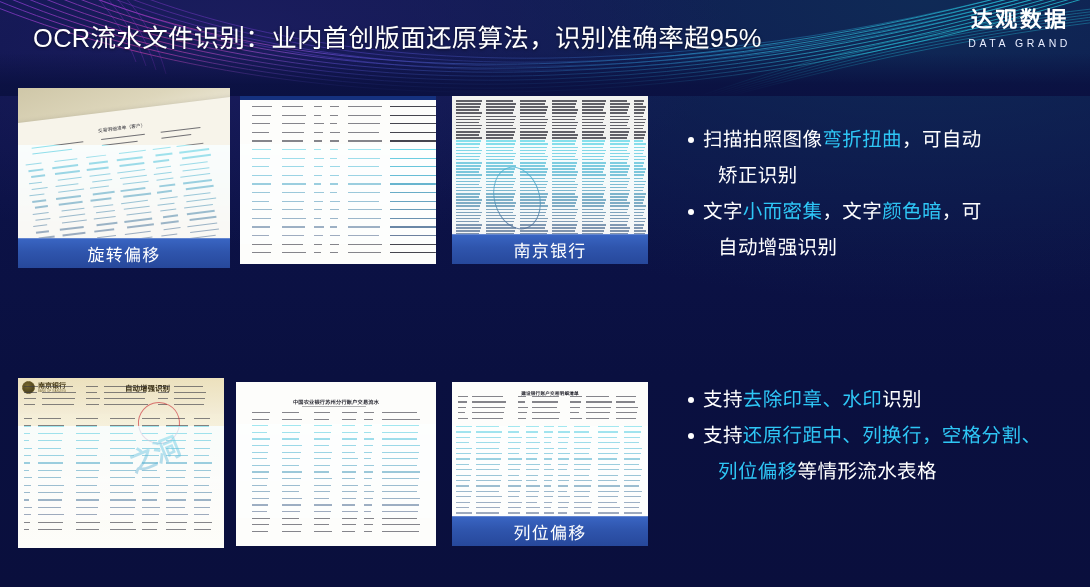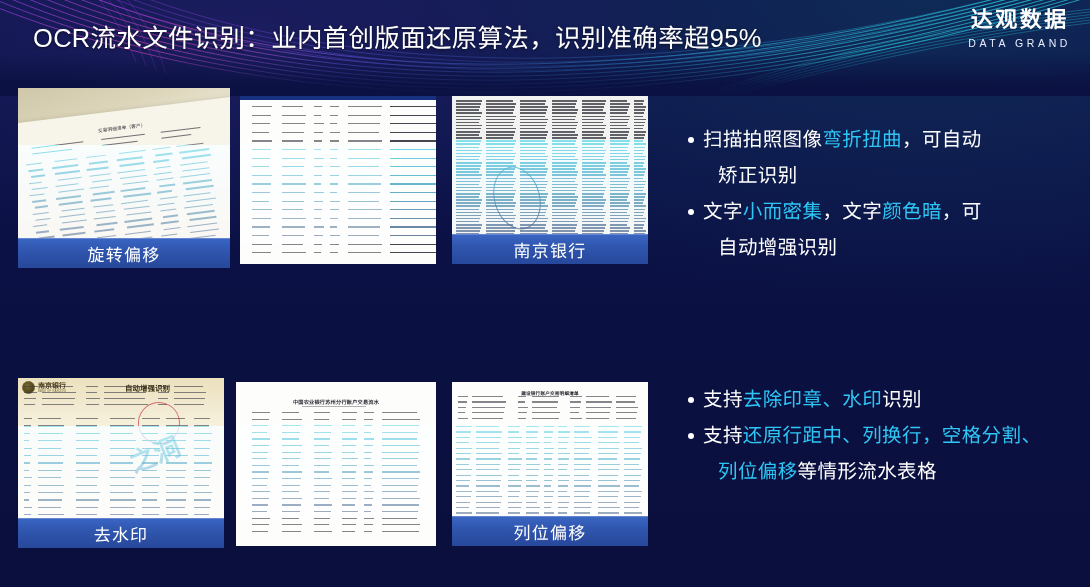--- a/index.html
+++ b/index.html
@@ -971,21 +971,20 @@
           <div class="ink" style="left:58px;top:151px;width:23px;height:1.3px;opacity:0.62;"></div>
           <div class="ink" style="left:92px;top:151px;width:26px;height:1.3px;opacity:0.62;"></div>
           <div class="ink" style="left:124px;top:151px;width:15px;height:1.3px;opacity:0.62;"></div>
           <div class="ink" style="left:148px;top:151px;width:20px;height:1.3px;opacity:0.62;"></div>
           <div class="ink" style="left:176px;top:151px;width:17px;height:1.3px;opacity:0.62;"></div>
         </div>
       <div class="seal seal-red" style="left:120px;top:24px;width:40px;height:40px;"></div>
       <div class="wm" style="left:110px;top:56px;">之洞</div>
     </div>
     <div class="scanband" style="top:48px;height:94px;"></div>
-    <div class="capbar">去水印</div>
     <div class="card-glow"></div>
   </div>
 
   <div class="card" style="left:236px;top:382px;width:200px;height:164px;">
     <div class="card-doc">
       <div class="docttl" style="top:16px;font-size:5.2px;font-weight:700;">中国农业银行苏州分行账户交易流水</div>
       <div class="ink" style="left:66px;top:24px;width:64px;opacity:.4;"></div>
       <div id="ov-rows">
           <div class="ink" style="left:16px;top:30px;width:18px;height:1.3px;opacity:0.62;"></div>
           <div class="ink" style="left:46px;top:30px;width:17px;height:1.3px;opacity:0.62;"></div>

